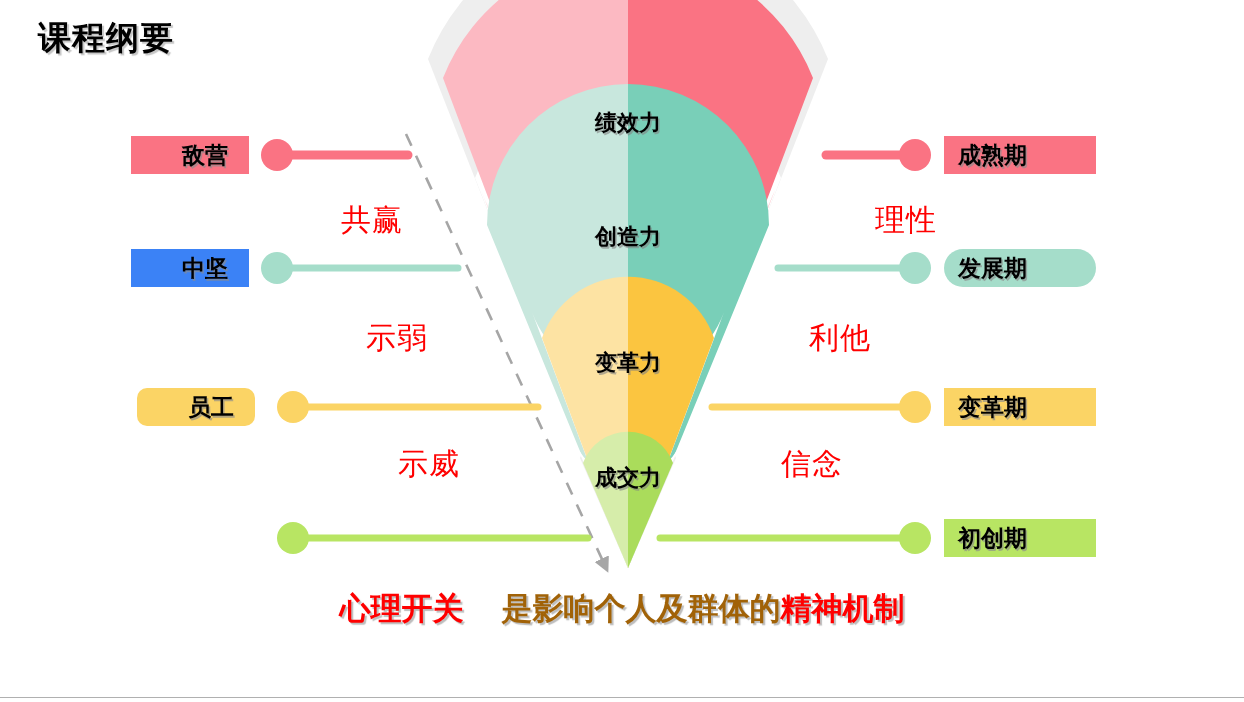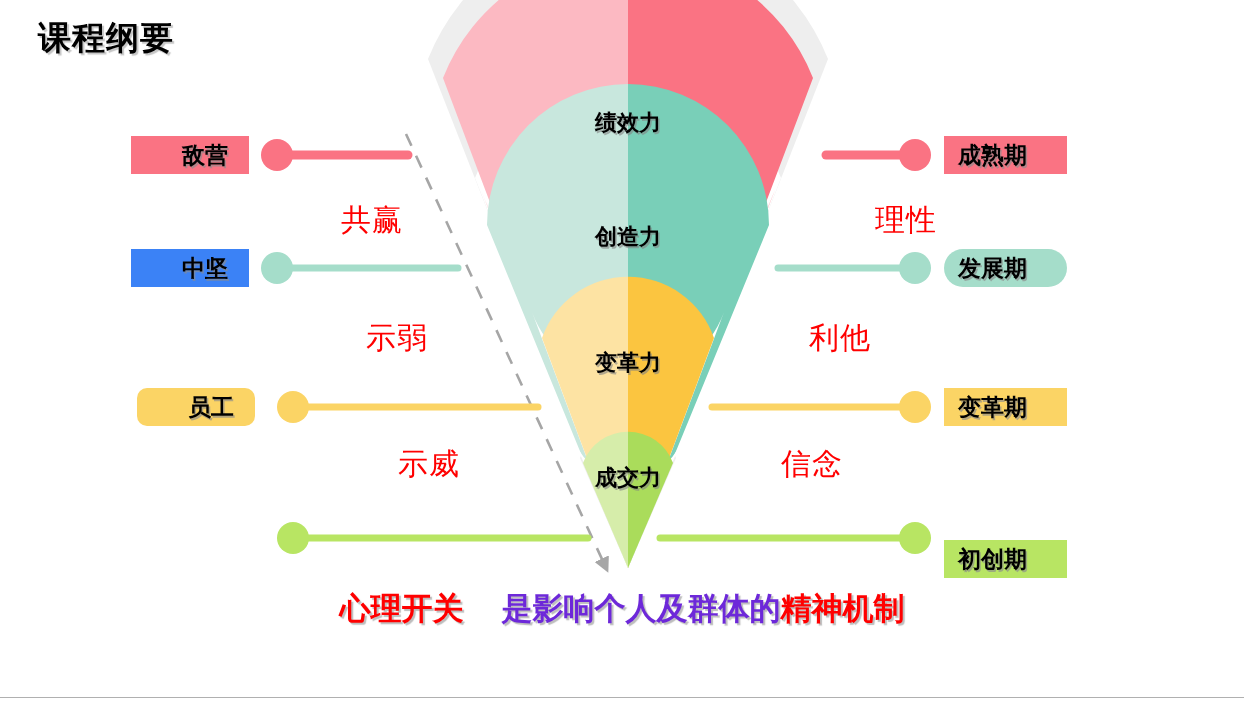--- a/index.html
+++ b/index.html
@@ -53,21 +53,21 @@
     font-size: 23px;
     font-weight: bold;
     color: #000000;
     text-align: center;
     text-shadow: 1.5px 1.5px 0.5px rgba(140,140,140,0.65);
     white-space: nowrap;
     box-sizing: border-box;
     padding-left: 30px;
   }
   .stage-box.left  { width: 118px; text-align: center; }
-  .stage-box.right { width: 123px; text-align: left; padding-left: 14px; }
+  .stage-box.right { width: 152px; text-align: left; padding-left: 14px; }
 
   
   .ring-label {
     position: absolute;
     font-size: 22px;
     font-weight: bold;
     color: #000000;
     text-align: center;
     text-shadow: 1.5px 1.5px 0.5px rgba(130,130,130,0.6);
     white-space: nowrap;
@@ -91,21 +91,21 @@
     left: 0;
     top: 588px;
     width: 1244px;
     text-align: center;
     font-size: 31px;
     font-weight: bold;
     white-space: nowrap;
     text-shadow: 2px 2px 1px rgba(145,145,145,0.6);
   }
   #bottom-caption .em { color: #ff0000; }
-  #bottom-caption .plain { color: #6d28d9; margin-left: 38px; }
+  #bottom-caption .plain { color: #a16207; margin-left: 38px; }
 
   
   #footer-rule {
     position: absolute;
     left: 0;
     top: 697px;
     width: 1244px;
     height: 1px;
     background: #b0b0b0;
   }
@@ -226,21 +226,21 @@
   <div class="ring-label" style="left:628px; top:348px;">变革力</div>
   <div class="ring-label" style="left:628px; top:463px;">成交力</div>
 
   <div class="stage-box left" style="left:131px; top:136px; background:#fa7383;">敌营</div>
   <div class="stage-box left" style="left:131px; top:249px; background:#3b82f6;">中坚</div>
   <div class="stage-box left" style="left:137px; top:388px; background:#fbd465;border-radius:10px;">员工</div>
 
   <div class="stage-box right" style="left:944px; top:136px; background:#fa7383;">成熟期</div>
   <div class="stage-box right" style="left:944px; top:249px; background:#a5ddca;border-radius:19px;">发展期</div>
   <div class="stage-box right" style="left:944px; top:388px; background:#fbd465;">变革期</div>
-  <div class="stage-box right" style="left:944px; top:540px; background:#b8e563;">初创期</div>
+  <div class="stage-box right" style="left:944px; top:519px; background:#b8e563;">初创期</div>
 
   <div class="annotation" style="left:372px; top:200px;">共赢</div>
   <div class="annotation" style="left:397px; top:318px;">示弱</div>
   <div class="annotation" style="left:429px; top:444px;">示威</div>
 
   <div class="annotation" style="left:866px; top:200px;margin-left:40px;">理性</div>
   <div class="annotation" style="left:840px; top:318px;">利他</div>
   <div class="annotation" style="left:812px; top:444px;">信念</div>
 
   <div id="bottom-caption"><span class="em">心理开关</span><span class="plain">是影响个人及群体的</span><span class="em">精神机制</span></div>

